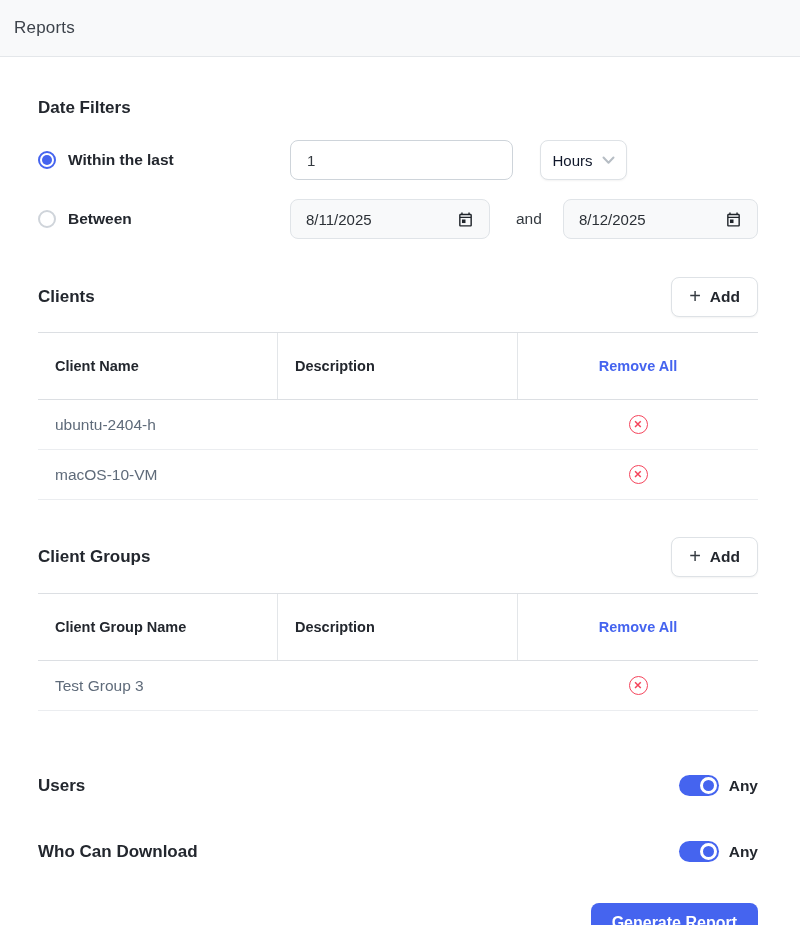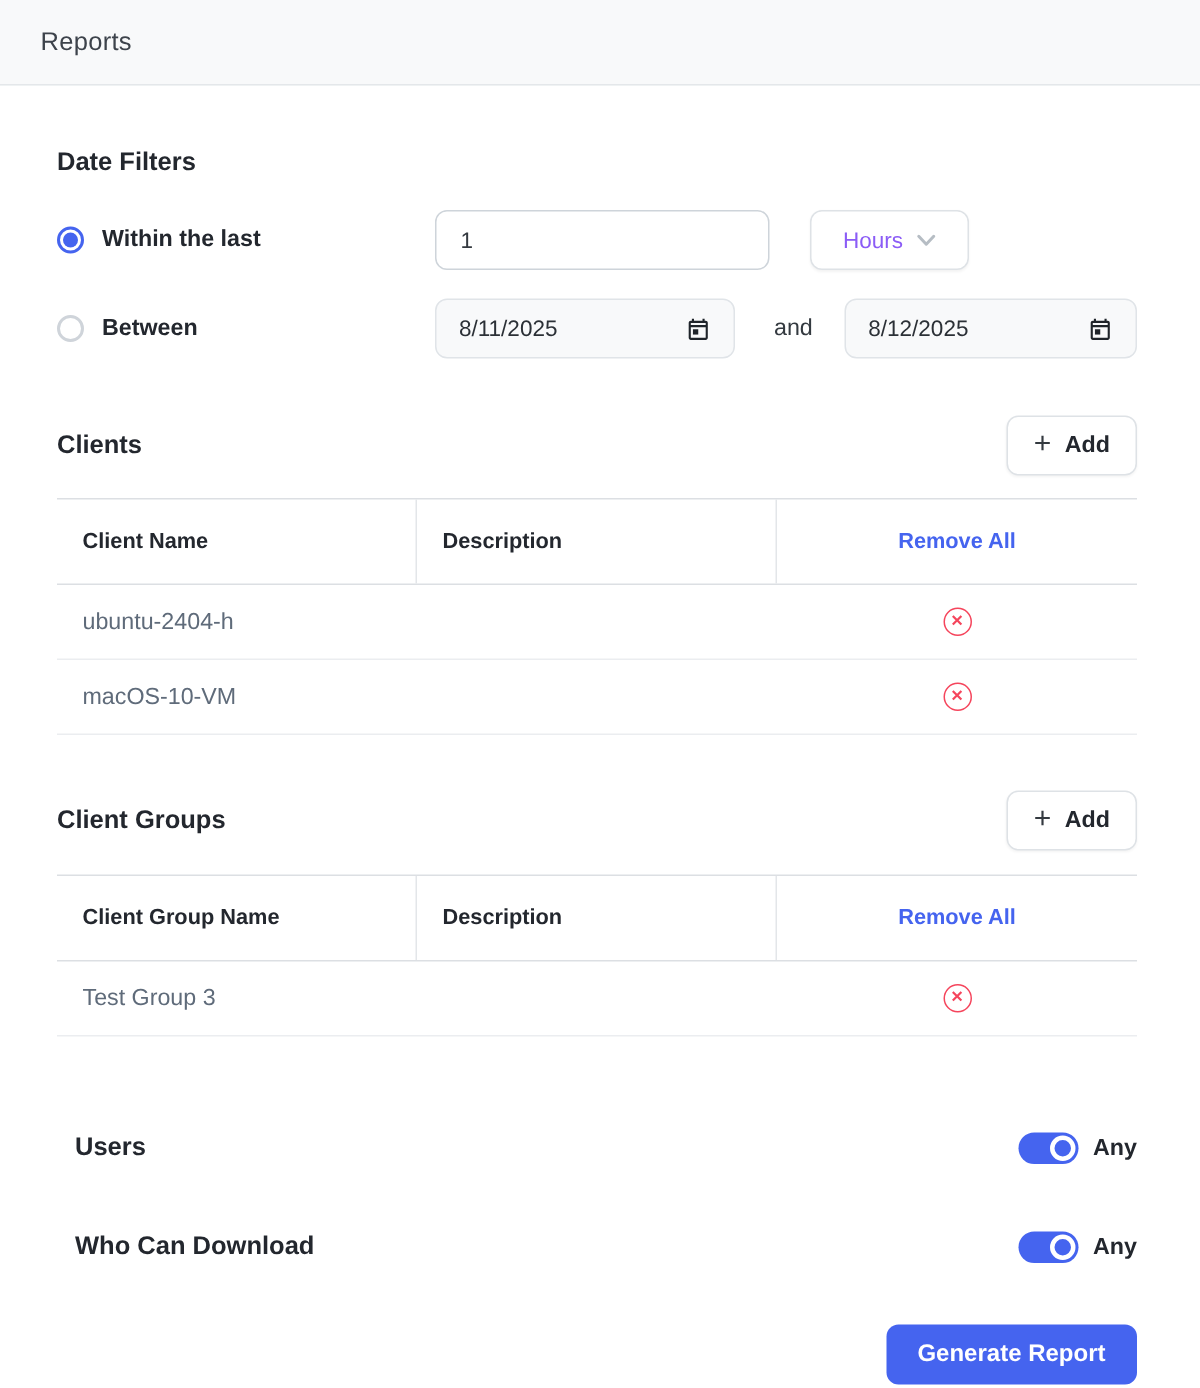--- a/index.html
+++ b/index.html
@@ -19,21 +19,21 @@
     color:var(--dark);
     overflow:hidden;
   }
   
   .app-header{
     height:57px;
     background:#f8f9fa;
     border-bottom:1px solid #e4e7ea;
     display:flex;
     align-items:center;
-    padding-left:27px;
+    padding-left:14px;
   }
   .app-header h1{
     font-size:17px;
     font-weight:400;
     color:#3d434b;
     letter-spacing:.2px;
   }
   
   .content{padding:41px 42px 0 38px;}
   .section-heading{font-size:17px;font-weight:700;color:var(--dark);}
@@ -54,24 +54,24 @@
   }
   .radio-label{margin-left:12px;font-size:15.5px;font-weight:700;color:var(--dark);}
   .text-input{
     width:223px;height:40px;
     border:1px solid #ced4da;border-radius:8px;
     padding:0 16px;font-size:15px;color:#343a40;
     font-family:"Liberation Sans", sans-serif;
     outline:none;background:#fff;
   }
   .select-box{
-    margin-left:27px;width:106px;height:40px;
+    margin-left:27px;width:87px;height:40px;
     border:1px solid var(--border);border-radius:8px;background:#fff;
     display:flex;align-items:center;justify-content:center;gap:9px;
-    font-size:15px;color:#8b5cf6;cursor:pointer;
+    font-size:15px;color:#0f172a;cursor:pointer;
     box-shadow:0 1px 2px rgba(0,0,0,.05);
   }
   .date-box{
     width:200px;height:40px;background:#f8f9fa;
     border:1px solid #e0e4e8;border-radius:8px;
     display:flex;align-items:center;justify-content:space-between;
     padding:0 15px;font-size:15px;color:#2b3036;text-align:center;
   }
   .and-label{margin:0 21px 0 26px;font-size:15.5px;color:#343a40;}
   .date-box.end{flex:1;}
@@ -88,21 +88,21 @@
     display:flex;align-items:center;gap:9px;cursor:pointer;
     font-family:"Liberation Sans", sans-serif;
     box-shadow:0 1px 2px rgba(0,0,0,.05);
   }
   .add-btn .plus{font-size:20px;font-weight:400;color:#343a40;line-height:1;margin-top:-2px;}
   .add-btn .add-text{font-size:15.5px;font-weight:600;color:#23272e;}
   .data-table{margin-top:15px;}
   .data-table.groups{margin-top:16px;}
   .tbl-header{
     display:grid;grid-template-columns:1fr 1fr 1fr;
-    height:58px;border-top:1px solid var(--tbl-border);border-bottom:1px solid var(--tbl-border);
+    height:68px;border-top:1px solid var(--tbl-border);border-bottom:1px solid var(--tbl-border);
   }
   .tbl-header .cell{
     display:flex;align-items:center;padding-left:17px;
     font-size:14.5px;font-weight:700;color:var(--dark);
   }
   .tbl-header .cell.divider{border-right:1px solid #e3e6e9;}
   .tbl-header .cell.remove-all{
     justify-content:center;padding-left:0;
     color:var(--accent);cursor:pointer;
   }
@@ -112,21 +112,21 @@
   }
   .tbl-row .cell{display:flex;align-items:center;padding-left:17px;font-size:15.5px;color:var(--muted);}
   .tbl-row .cell.icon-cell{justify-content:center;padding-left:0;}
   .remove-icon{
     width:19px;height:19px;border-radius:50%;
     border:1.5px solid var(--danger);color:var(--danger);
     display:inline-flex;align-items:center;justify-content:center;
     font-size:10.5px;font-weight:700;cursor:pointer;line-height:1;
   }
   
-  .toggle-row{display:flex;align-items:flex-start;justify-content:space-between;margin-left:12px;}
+  .toggle-row{display:flex;align-items:center;justify-content:space-between;}
   .toggle-row.users{margin-top:64px;}
   .toggle-row.wcd{margin-top:45px;}
   .toggle-row .row-label{font-size:17px;font-weight:700;color:var(--dark);}
   .toggle-wrap{display:flex;align-items:center;gap:10px;}
   .toggle{
     width:40px;height:21px;border-radius:11px;background:var(--accent);
     position:relative;cursor:pointer;flex-shrink:0;
   }
   .toggle .knob{
     position:absolute;top:2px;right:2px;width:17px;height:17px;border-radius:50%;

